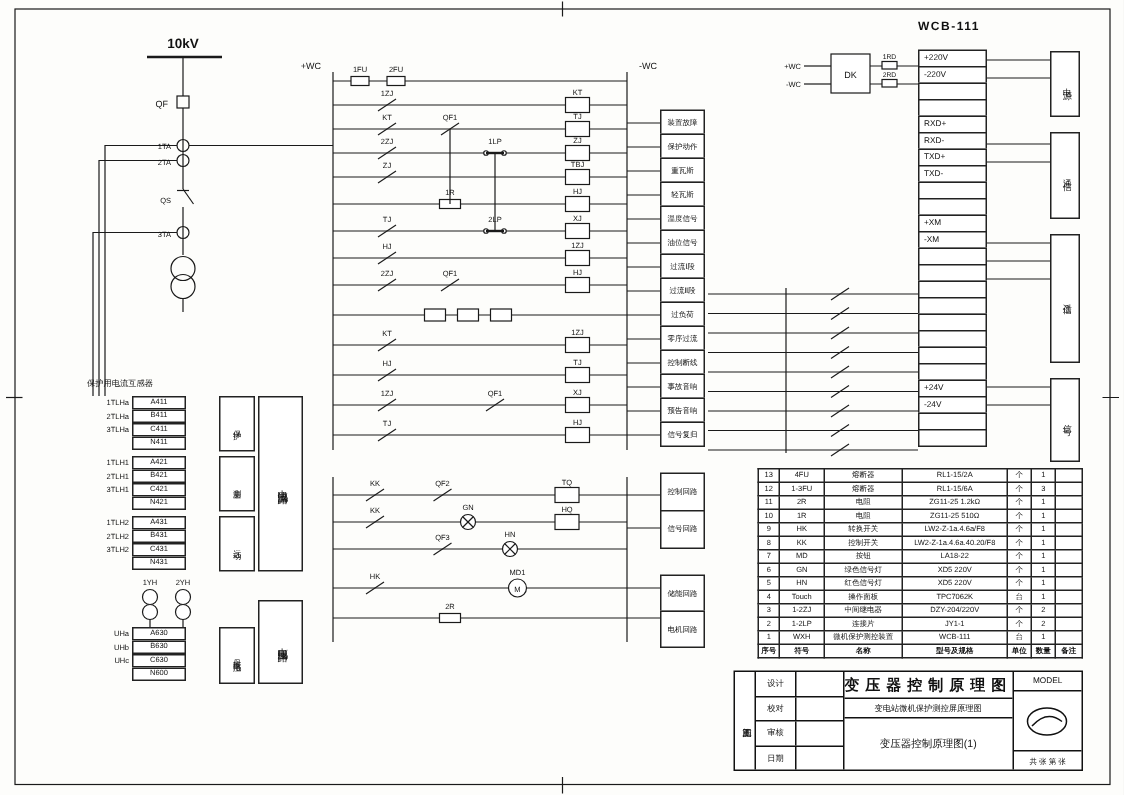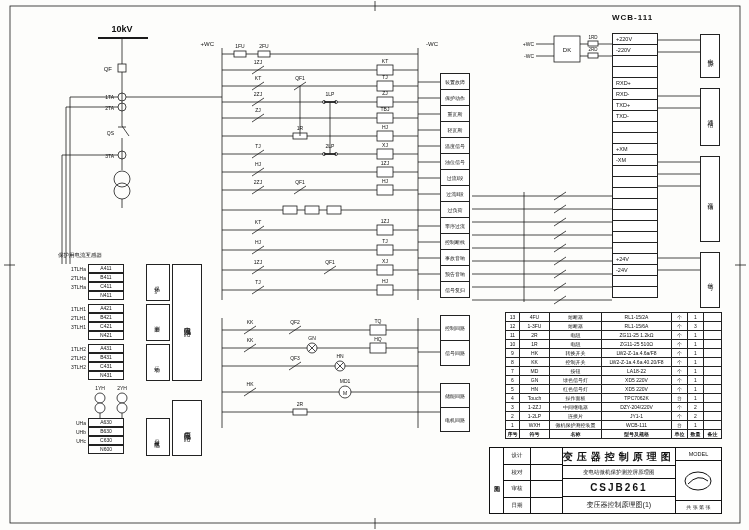--- a/index.html
+++ b/index.html
@@ -602,21 +602,20 @@
         <span class="v"></span>
       </div>
         <div class="tb-srow">
         <span class="k">日期</span>
         <span class="v"></span>
       </div>
       </div>
     <div class="tb-center">
       <div class="tb-factory">变压器控制原理图</div>
       <div class="tb-sub">变电站微机保护测控屏原理图</div>
-      <div class="tb-no">CSJB261</div>
       <div class="tb-title">变压器控制原理图(1)</div>
     </div>
     <div class="tb-right">
       <div class="tb-model">MODEL</div>
       <div class="tb-logo">
         <svg width="30" height="22" style="position:static">
           <ellipse cx="15" cy="11" rx="13" ry="9" fill="none" stroke="#111"></ellipse>
           <path d="M5 14 Q15 3 25 11" fill="none" stroke="#111"></path>
         </svg>
       </div>

